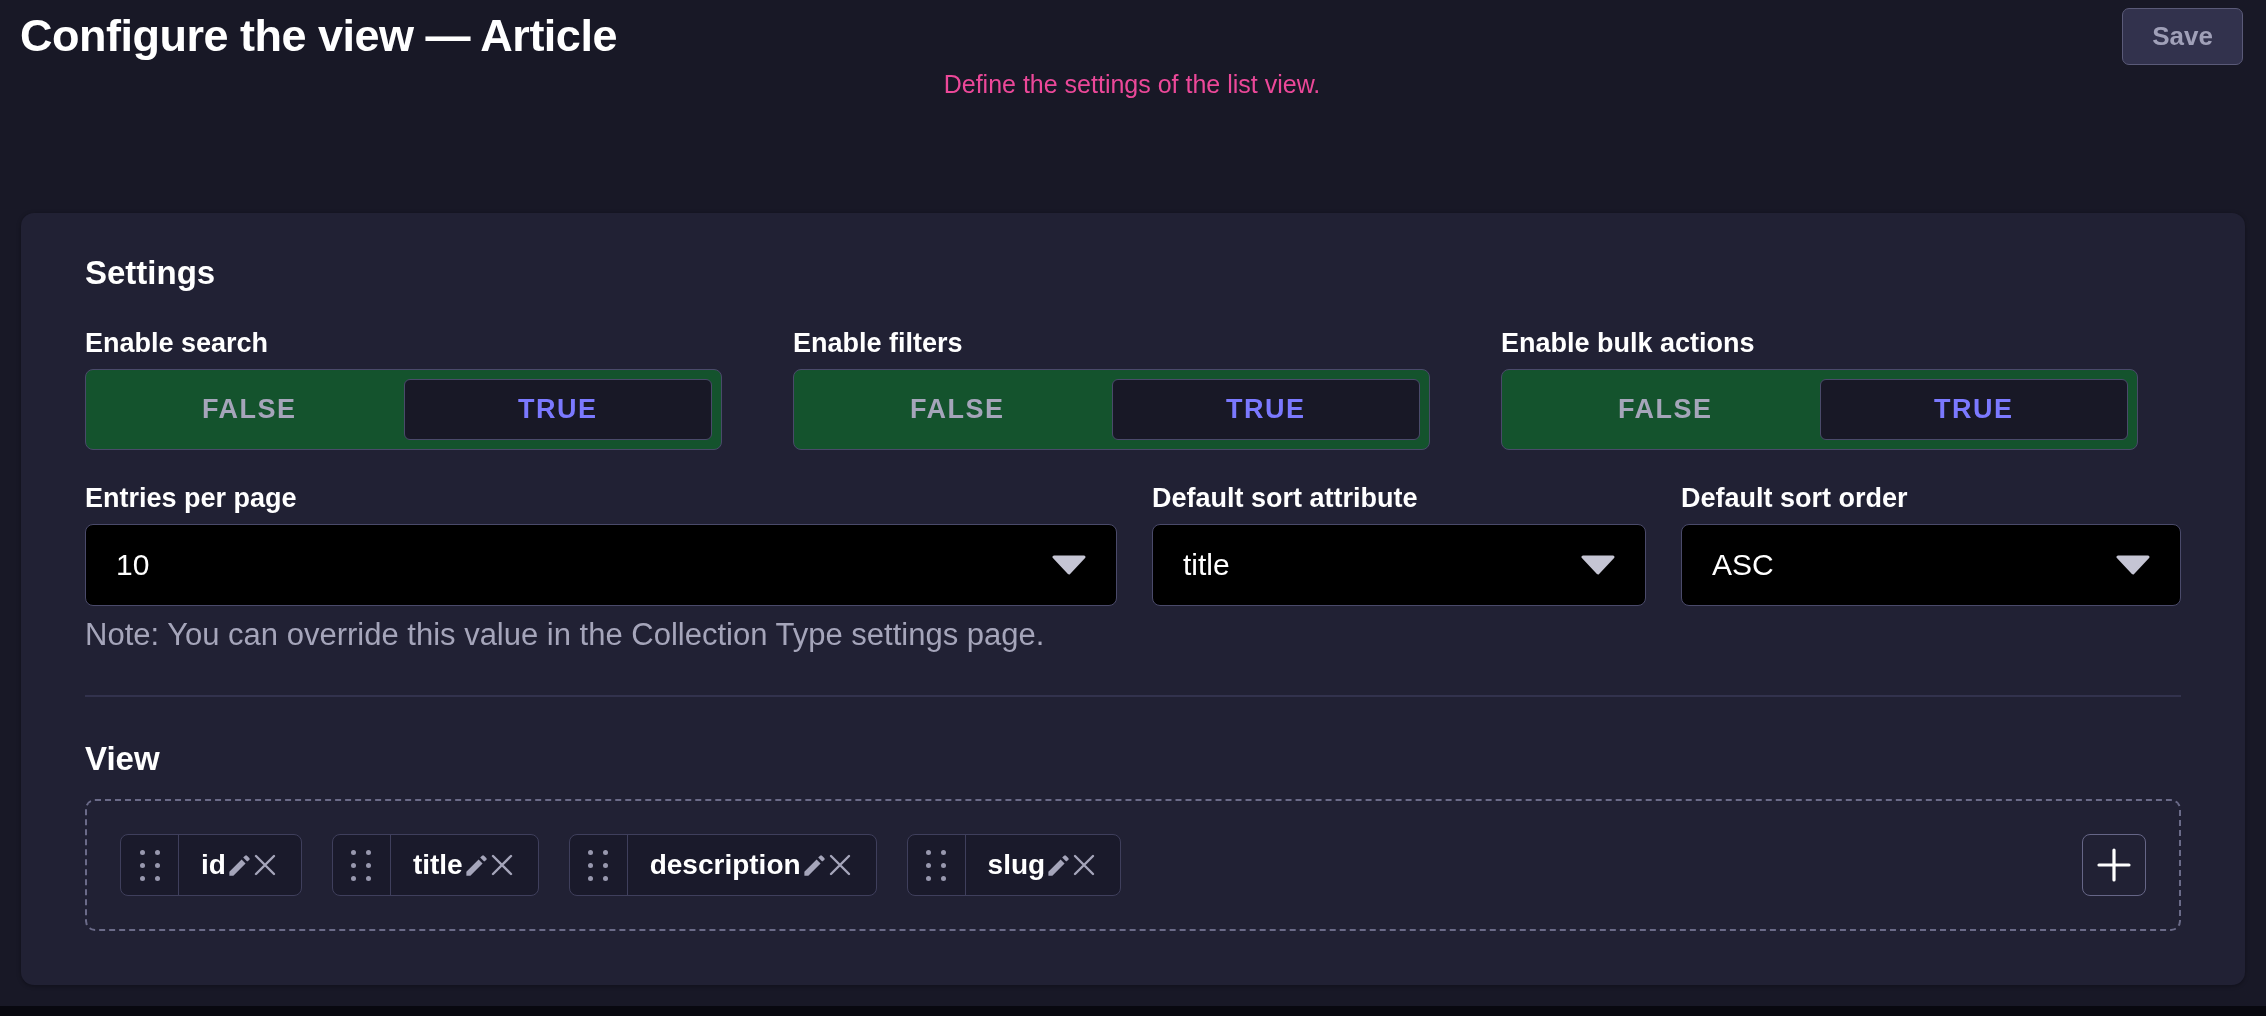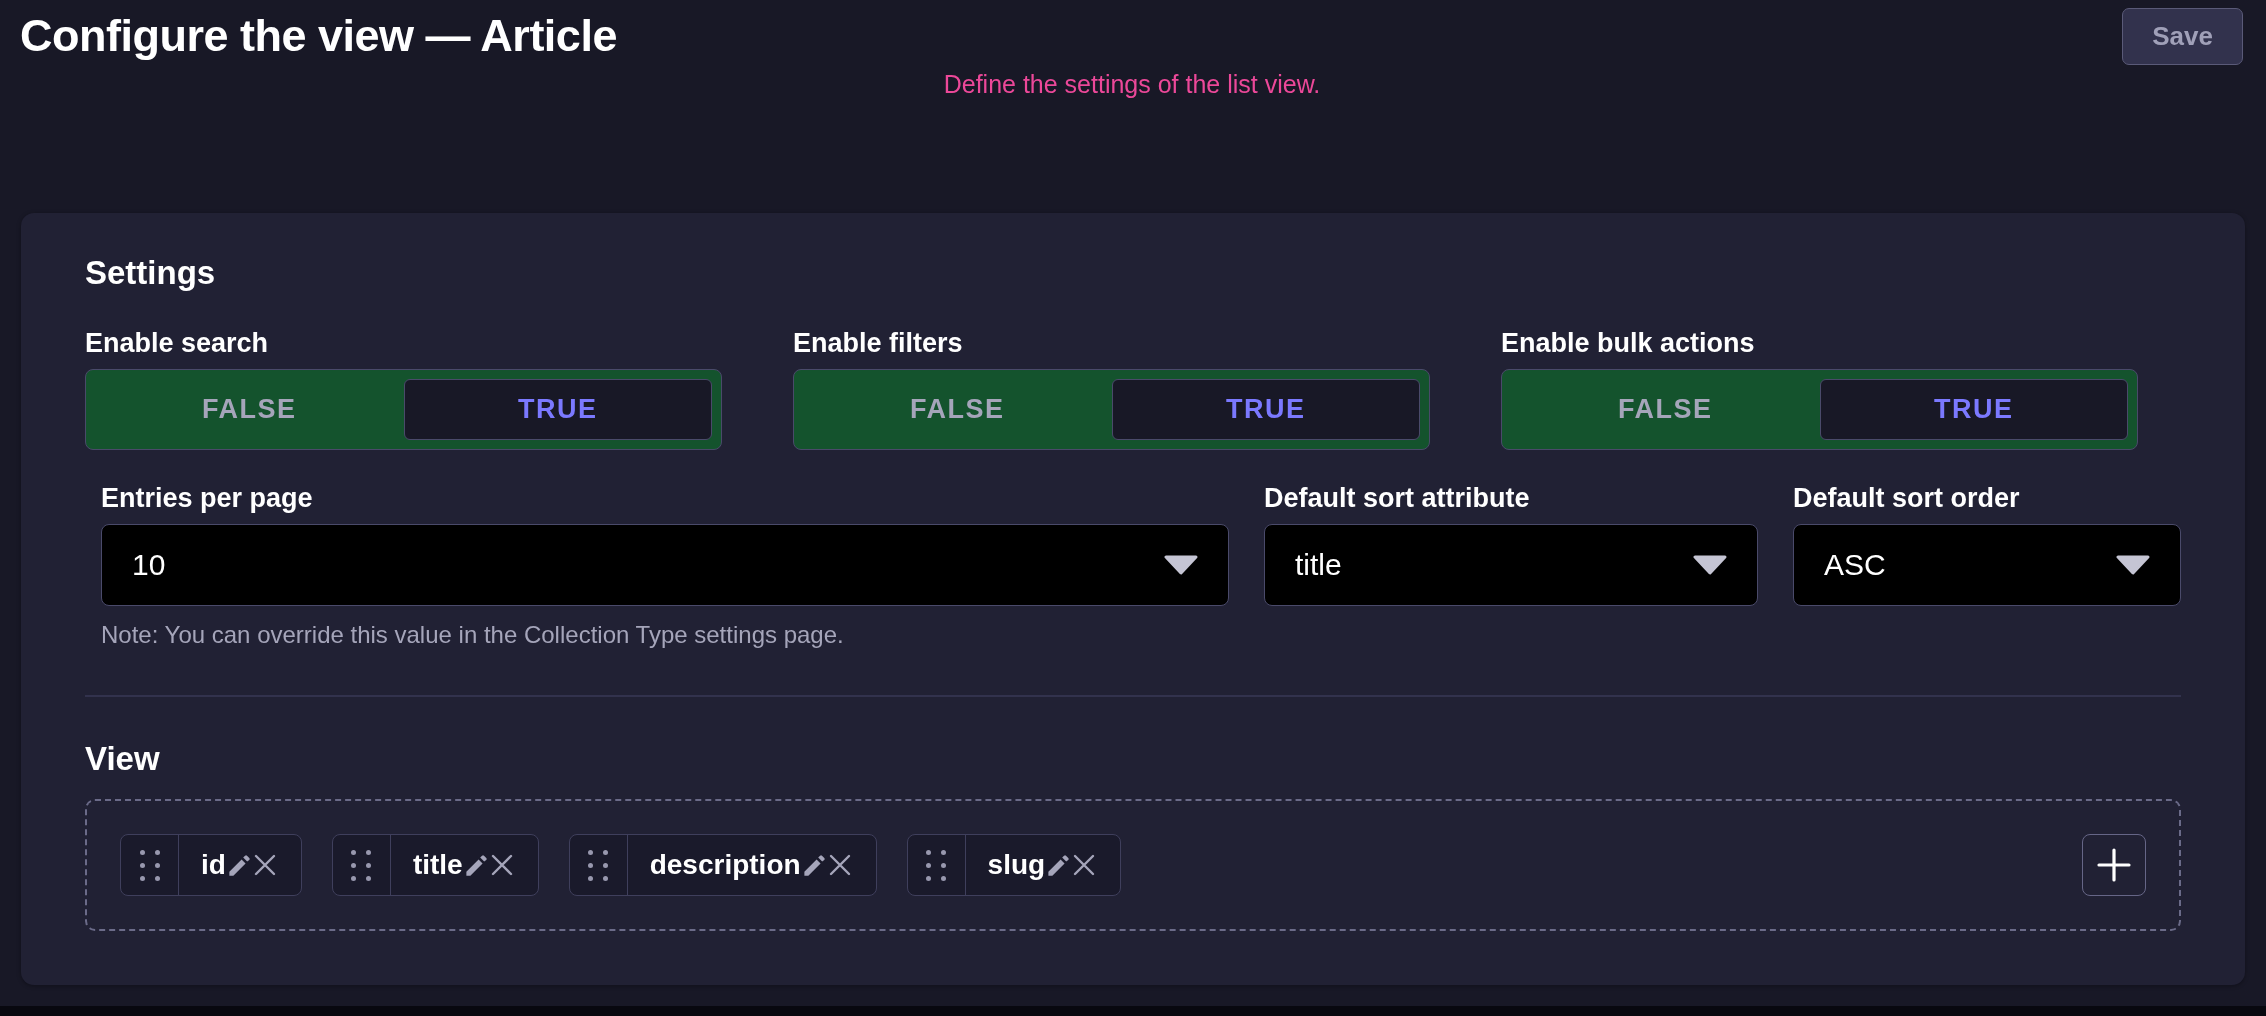--- a/index.html
+++ b/index.html
@@ -57,31 +57,31 @@
     font-size: 27px; font-weight: 700; letter-spacing: 1.5px;
     color: #a5a5ba; border-radius: 6px; border: 1px solid transparent;
     cursor: pointer;
   }
   .toggle-opt.selected {
     color: #7b79ff; border-color: #4a4a6a; background: #181826;
   }
 
   
   .select-row { display: flex; gap: 35px; margin-top: 32px; }
-  .select-col-wide { width: 1128px; margin-left: 16px; }
+  .select-col-wide { width: 1032px; }
   .select-col { width: 494px; }
   .select-col:last-child { flex: 1; }
   .select-box {
     height: 82px; border: 1px solid #4a4a6a; border-radius: 8px;
     background: #000000; display: flex; align-items: center;
     justify-content: space-between; padding: 0 30px; cursor: pointer;
   }
   .select-value { color: #ffffff; font-size: 30px; }
   .chevron { width: 34px; height: 20px; flex: none; }
-  .field-note { margin-top: 14px; color: #a5a5ba; font-size: 24px; line-height: 30px; }
+  .field-note { margin-top: 14px; color: #a5a5ba; font-size: 31px; line-height: 30px; }
 
   
   .divider { margin-top: 45px; border: none; border-top: 2px solid #32324d; }
 
   
   .view-heading { margin-top: 42px; }
   .drop-zone {
     margin-top: 20px; height: 132px;
     border: 2px dashed #6b6b89; border-radius: 10px;
     position: relative; display: flex; align-items: center;

